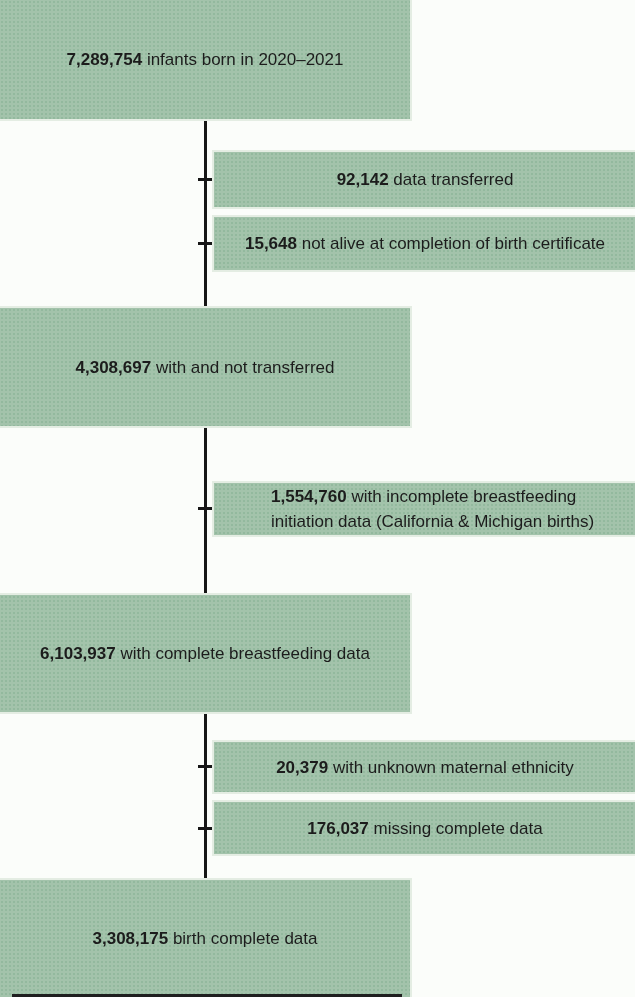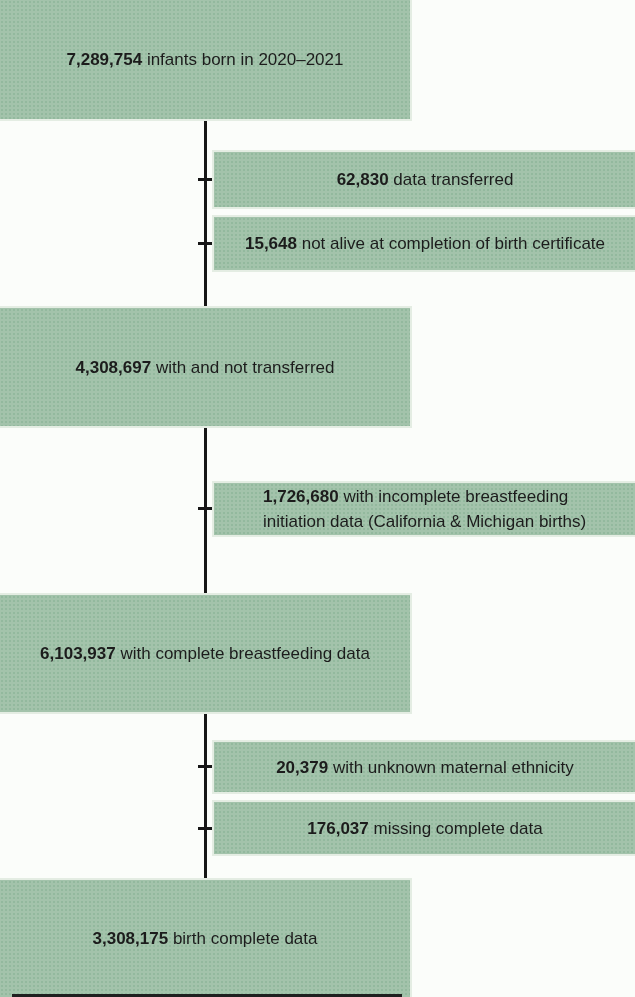--- a/index.html
+++ b/index.html
@@ -51,21 +51,21 @@
     background-size:4px 4px;
     border:2px solid var(--box-border);
     display:flex;
     align-items:center;
     justify-content:center;
     color:var(--text);
     font-size:17px;
     line-height:25px;
     z-index:2;
   }
-  .box p{margin:0;text-align:center;white-space:nowrap;}
+  .box p{margin:8px;text-align:center;white-space:nowrap;}
   .box b{font-weight:bold;}
   
   .b1{left:-2px; top:-2px;  width:414px; height:123px;}
   .b2{left:-2px; top:306px; width:414px; height:122px;}
   .b3{left:-2px; top:593px; width:414px; height:121px;}
   .b4{left:-2px; top:878px; width:414px; height:121px;}
   
   .s1{left:212px; top:150px; width:426px; height:59px;}
   .s2{left:212px; top:215px; width:426px; height:57px;}
   .s3{left:212px; top:481px; width:426px; height:56px; justify-content:flex-start; padding-left:49px;}
@@ -103,29 +103,29 @@
 
   <div class="box b3">
     <p><b>6,103,937</b> <span>with complete breastfeeding data</span></p>
   </div>
 
   <div class="box b4">
     <p><b>3,308,175</b> <span>birth complete data</span></p>
   </div>
 
   <div class="box s1">
-    <p><b>62,830</b> <span>data transferred</span></p>
+    <p><b>92,142</b> <span>data transferred</span></p>
   </div>
 
   <div class="box s2">
     <p><b>15,648</b> <span>not alive at completion of birth certificate</span></p>
   </div>
 
   <div class="box s3">
-    <p><b>1,726,680</b> <span>with incomplete breastfeeding initiation data (California &amp; Michigan births)</span></p>
+    <p><b>1,554,760</b> <span>with incomplete breastfeeding initiation data (California &amp; Michigan births)</span></p>
   </div>
 
   <div class="box s4">
     <p><b>20,379</b> <span>with unknown maternal ethnicity</span></p>
   </div>
 
   <div class="box s5">
     <p><b>176,037</b> <span>missing complete data</span></p>
   </div>
 

